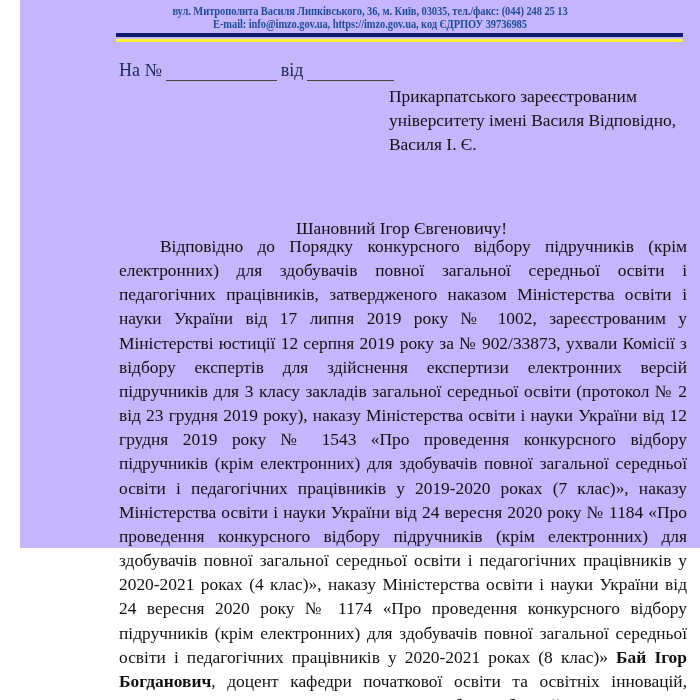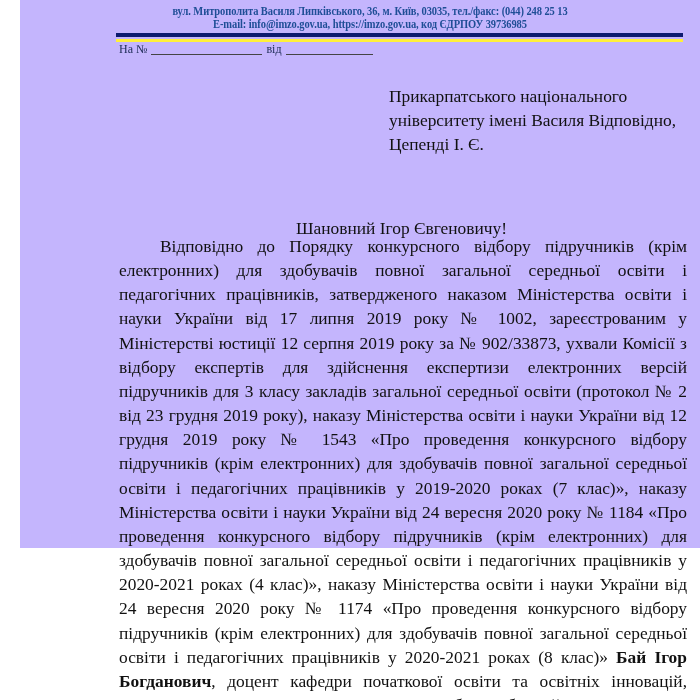--- a/index.html
+++ b/index.html
@@ -51,27 +51,27 @@
       background: #0d1a6e;
     }
     .rule-yellow {
       position: absolute;
       left: 96px; width: 567px;
       top: 39px; height: 3px;
       background: #fff03a;
     }
     .ref-line {
       position: absolute;
-      left: 99px; top: 42px;
+      left: 99px; top: 60px;
       font-family: "Liberation Serif", serif;
-      font-size: 12px;
+      font-size: 18px;
       color: #1c2a55;
       white-space: nowrap;
       display: flex;
-      align-items: flex-start;
+      align-items: flex-end;
       gap: 4px;
     }
     .blank {
       display: inline-block;
       border-bottom: 1px solid #444;
       height: 12px;
       vertical-align: baseline;
     }
     .blank-num { width: 111px; }
     .blank-date { width: 87px; }
@@ -124,22 +124,22 @@
   <div class="rule-yellow"></div>
 
   <div class="ref-line">
     <span>На №</span>
     <span class="blank blank-num"></span>
     <span>від</span>
     <span class="blank blank-date"></span>
   </div>
 
   <div class="addressee">
-    <div>Прикарпатського національного</div>
+    <div>Прикарпатського зареєстрованим</div>
     <div>університету імені Василя Відповідно,</div>
-    <div>Цепенді І. Є.</div>
+    <div>Василя І. Є.</div>
   </div>
 
   <div class="salutation">Шановний Ігор Євгеновичу!</div>
 
   <p class="body-text"><span>Відповідно до Порядку конкурсного відбору підручників (крім електронних) для здобувачів повної загальної середньої освіти і педагогічних працівників, затвердженого наказом Міністерства освіти і науки України від 17 липня 2019 року № 1002, зареєстрованим у Міністерстві юстиції 12 серпня 2019 року за № 902/33873, ухвали Комісії з відбору експертів для здійснення експертизи електронних версій підручників для 3 класу закладів загальної середньої освіти (протокол № 2 від 23 грудня 2019 року), наказу Міністерства освіти і науки України від 12 грудня 2019 року № 1543 «Про проведення конкурсного відбору підручників (крім електронних) для здобувачів повної загальної середньої освіти і педагогічних працівників у 2019-2020 роках (7 клас)», наказу Міністерства освіти і науки України від 24 вересня 2020 року № 1184 «Про проведення конкурсного відбору підручників (крім електронних) для здобувачів повної загальної середньої освіти і педагогічних працівників у 2020-2021 роках (4 клас)», наказу Міністерства освіти і науки України від 24 вересня 2020 року № 1174 «Про проведення конкурсного відбору підручників (крім електронних) для здобувачів повної загальної середньої освіти і педагогічних працівників у 2020-2021 роках (8 клас)» </span><b>Бай Ігор Богданович</b><span>, доцент кафедри початкової освіти та освітніх інновацій, кандидат педагогічних наук, доцент, був обраний експертом із дизайнерської експертизи підручників з української,</span></p>
 
 </div>
 
 </body></html>

